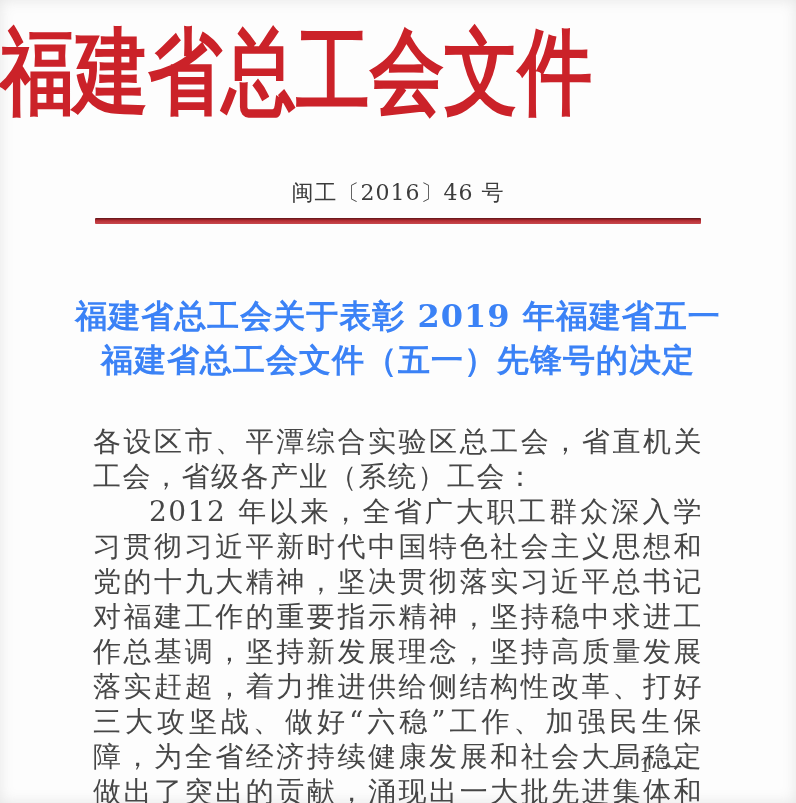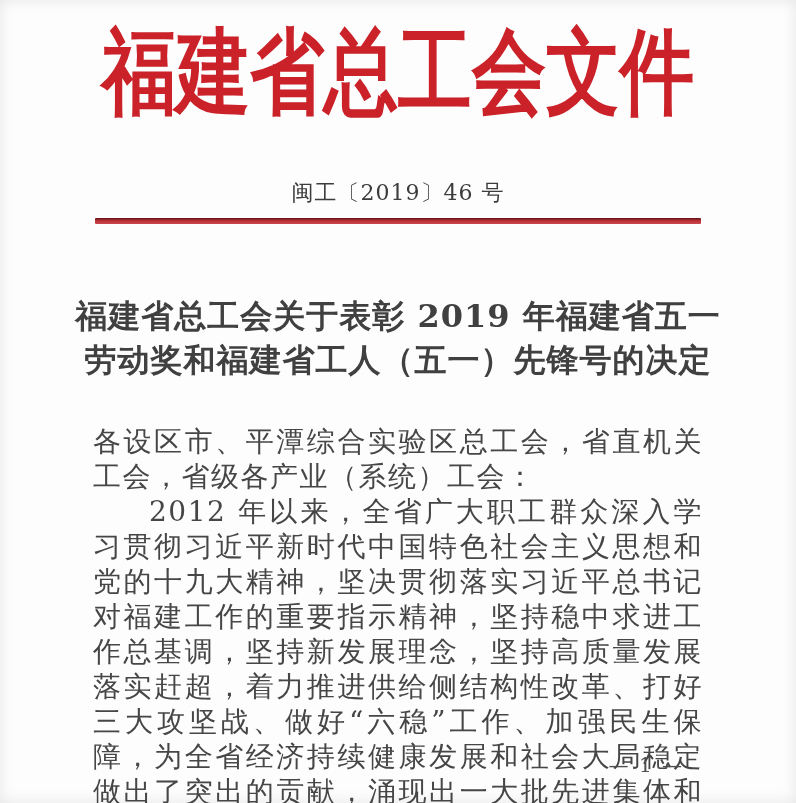--- a/index.html
+++ b/index.html
@@ -15,21 +15,20 @@
     width: 796px;
     height: 803px;
     margin: 0 auto;
     background: #fdfdfd;
     box-shadow: inset 0 0 14px rgba(120,120,120,0.18);
     overflow: hidden;
     font-family: "DejaVu Serif", "Liberation Serif", serif;
   }
   .org-header {
     margin-top: 22px;
-    text-align: center;
     white-space: nowrap;
     color: var(--header-red);
     font-weight: bold;
     font-size: 74px;
     line-height: 98px;
   }
   .org-header .stretch {
     display: inline-block;
     transform: scaleY(1.26);
     transform-origin: center;
@@ -50,21 +49,21 @@
     background: linear-gradient(180deg, #5e1418 0%, var(--divider-red) 45%, #c84a4f 100%);
     border-radius: 1px;
   }
   .doc-title {
     margin-top: 70px;
     text-align: center;
     font-size: 32px;
     font-weight: bold;
     line-height: 44px;
     letter-spacing: 1px;
-    color: #404040;
+    color: #3b82f6;
   }
   .doc-title .title-line {
     display: block;
   }
   .doc-body {
     margin: 42px 93px 0 93px;
     width: 610px;
     font-size: 28px;
     line-height: 35px;
     letter-spacing: 1.5px;
@@ -86,27 +85,27 @@
 </style>
 </head>
 <body>
 
 <div class="page">
 
   <div class="org-header">
     <span class="stretch">福建省总工会文件</span>
   </div>
 
-  <div class="doc-number">闽工〔2019〕46 号</div>
+  <div class="doc-number">闽工〔2016〕46 号</div>
 
   <div class="red-divider"></div>
 
   <h1 class="doc-title">
     <span class="title-line">福建省总工会关于表彰 2019 年福建省五一</span>
-    <span class="title-line">劳动奖和福建省工人（五一）先锋号的决定</span>
+    <span class="title-line">福建省总工会文件（五一）先锋号的决定</span>
   </h1>
 
   <div class="doc-body">
     <p class="salutation">各设区市、平潭综合实验区总工会，省直机关工会，省级各产业（系统）工会：</p>
     <p class="indent">2012 年以来，全省广大职工群众深入学习贯彻习近平新时代中国特色社会主义思想和党的十九大精神，坚决贯彻落实习近平总书记对福建工作的重要指示精神，坚持稳中求进工作总基调，坚持新发展理念，坚持高质量发展落实赶超，着力推进供给侧结构性改革、打好三大攻坚战、做好“六稳”工作、加强民生保障，为全省经济持续健康发展和社会大局稳定做出了突出的贡献，涌现出一大批先进集体和先进个人。</p>
   </div>
 
   <div class="page-number">— 1 —</div>
 
 </div>

